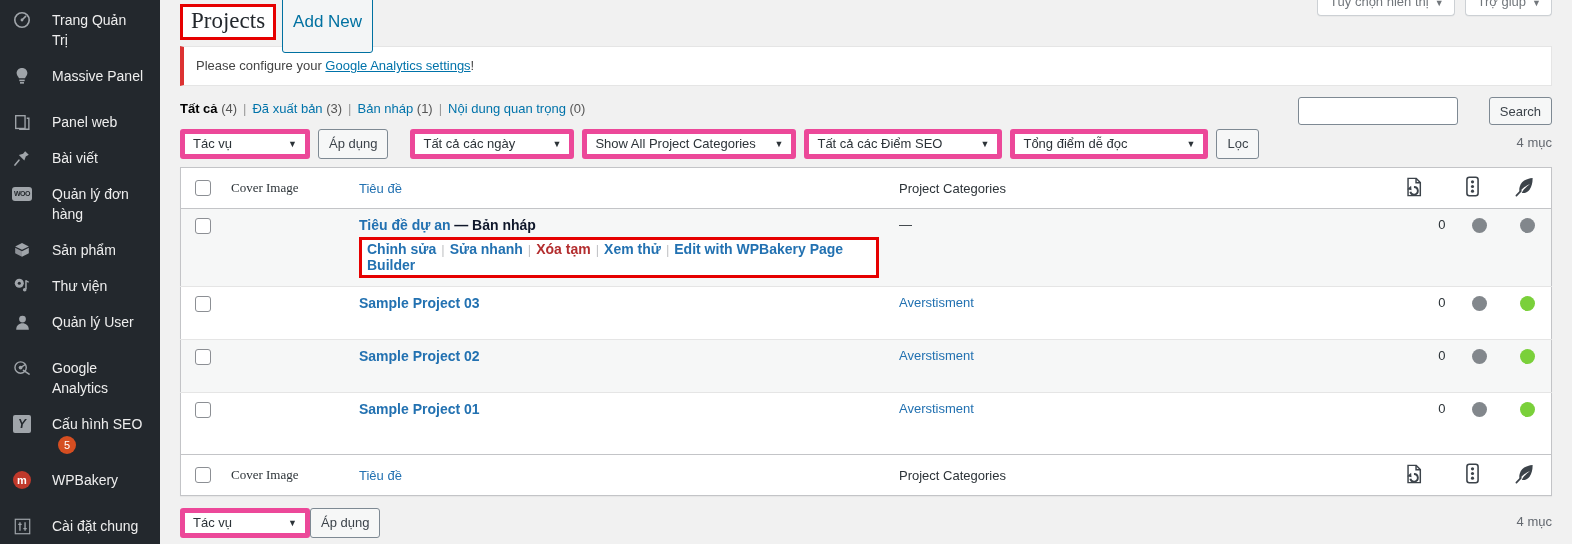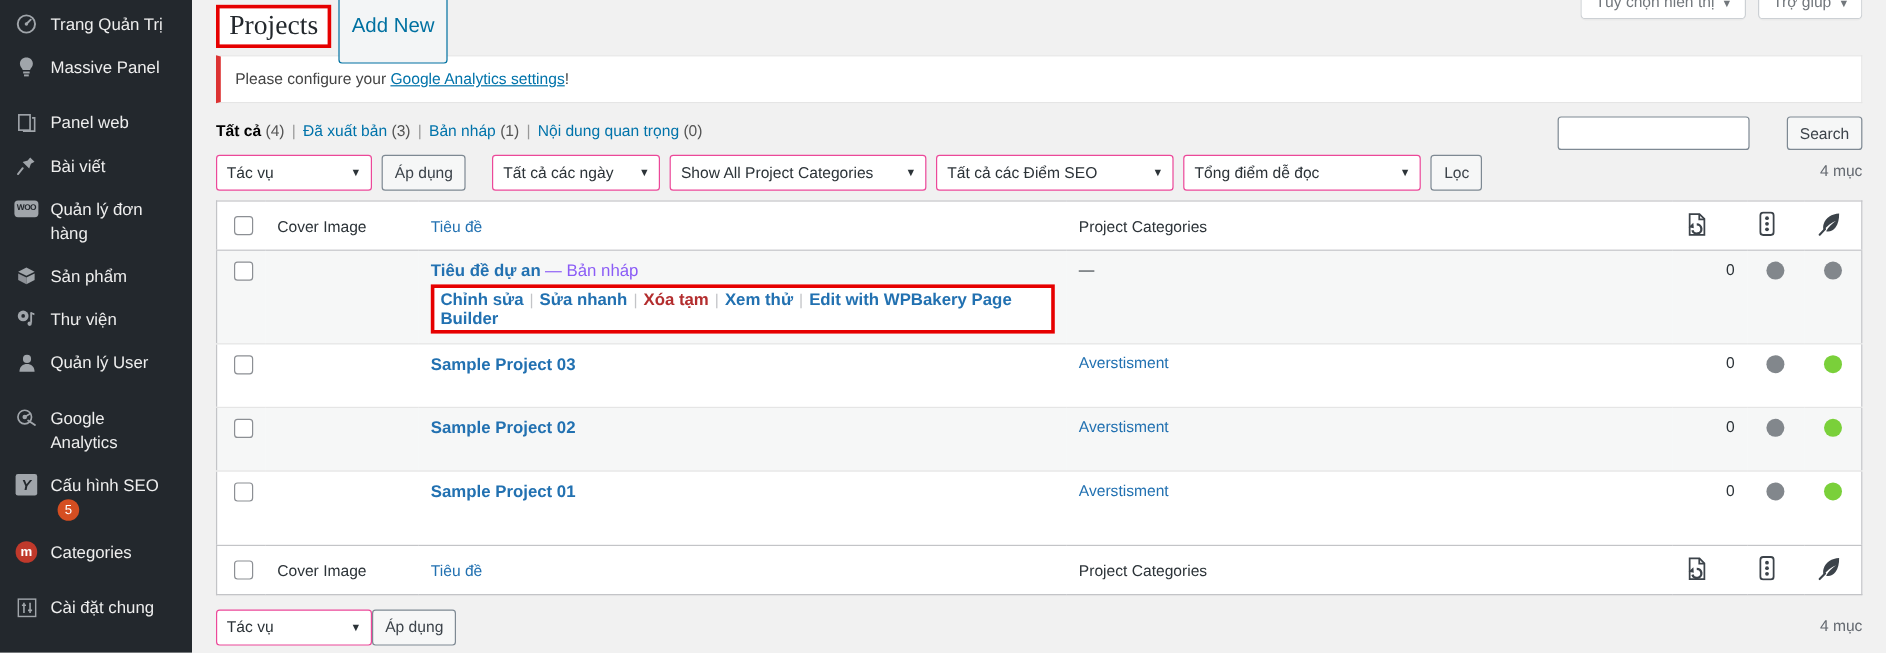--- a/index.html
+++ b/index.html
@@ -25,21 +25,21 @@
     padding: 8px 0 8px 10px;
     font-size: 14px; line-height: 20px;
     color: #eee; cursor: pointer;
     position: relative;
   }
   .menu-item .ico {
     width: 24px; min-width: 24px; height: 20px;
     display: flex; align-items: center; justify-content: center;
     margin-right: 8px; color: #a0a5aa;
   }
-  .menu-item .mlabel { flex: 1; padding-right: 16px; }
+  .menu-item .mlabel { flex: 1; padding-right: 16px; margin-left: 10px; }
   .menu-sep { height: 10px; }
   .badge-count {
     display: inline-block; min-width: 18px; height: 18px;
     line-height: 18px; text-align: center;
     background: #d54e21; color: #fff;
     border-radius: 10px; font-size: 11px;
     padding: 0 5px; margin-left: 6px;
     vertical-align: middle;
   }
   .woo-ico {
@@ -151,21 +151,21 @@
     font-family: "Liberation Sans", sans-serif;
   }
 
   .tablenav {
     margin-top: 10px;
     display: flex; align-items: center;
     height: 30px;
     position: relative;
   }
   .wpselect {
-    height: 30px; border: 1px solid #ec4899; border-radius: 3px;
+    height: 30px; border: 5px solid #ec4899; border-radius: 3px;
     background: #fff; color: #2c3338; font-size: 13px;
     padding: 0 26px 0 8px; line-height: 28px;
     position: relative; cursor: pointer;
     display: inline-flex; align-items: center;
     white-space: nowrap;
   }
   .wpselect .caret {
     position: absolute; right: 8px; top: 50%;
     transform: translateY(-50%);
     font-size: 9px; color: #2c3338;
@@ -206,33 +206,33 @@
     color: #2c3338;
   }
   tr.alt td { background: #f6f7f7; }
   .cb-col { width: 34px; padding-left: 14px !important; }
   .cb {
     width: 16px; height: 16px;
     border: 1px solid #8c8f94; border-radius: 3px;
     background: #fff; display: inline-block;
     cursor: pointer; vertical-align: middle;
   }
-  .col-cover { width: 128px; }
+  .col-cover { width: 128px; font-family: Liberation Serif, serif; }
   .col-title { width: 540px; }
   .col-cat { }
   .col-num { width: 62px; text-align: right; }
   .col-dot { width: 48px; text-align: center; }
   th.col-num, td.col-num { text-align: right; }
   th.col-dot, td.col-dot { text-align: center; }
 
   .row-title a {
     color: #2271b1; font-weight: 600; text-decoration: none;
     font-size: 14px;
   }
-  .post-state { color: #8b5cf6; font-weight: 400; font-size: 14px; }
+  .post-state { color: #0f172a; font-weight: 700; font-size: 14px; }
   .cat-link { color: #2271b1; text-decoration: none; }
   .colhead-link { color: #2271b1; text-decoration: none; }
 
   .row-actions {
     margin-top: 4px; font-size: 13px; color: #787c82;
     display: inline-block;
     border: 3px solid #e60000;
     padding: 1px 5px 2px 5px;
     background: #fff;
   }
@@ -365,21 +365,21 @@
       <span class="ico">
         <span class="yoast-ico">Y</span>
       </span>
       <span class="mlabel"><span>Cấu hình SEO</span><span class="badge-count">5</span></span>
     </div>
 
     <div class="menu-item">
       <span class="ico">
         <span class="mc-ico">m</span>
       </span>
-      <span class="mlabel">Categories</span>
+      <span class="mlabel">WPBakery</span>
     </div>
 
     <div class="menu-sep"></div>
 
     <div class="menu-item">
       <span class="ico">
         <svg width="17" height="17" viewBox="0 0 20 20">
             <rect x="1.5" y="1.5" width="17" height="17" fill="none" stroke="#a0a5aa" stroke-width="1.4"></rect>
             <path d="M7 5 L7 15 M13 5 L13 15" stroke="#a0a5aa" stroke-width="1.6"></path>
             <path d="M5 7.5 L9 7.5 M11 12.5 L15 12.5" stroke="#a0a5aa" stroke-width="1.6"></path>
@@ -440,21 +440,21 @@
     </div>
 
     <div class="tablenav">
       <div class="wpselect" style="width:130px">
         <span>Tác vụ</span>
           <span class="caret">▼</span>
       </div>
       <div class="gap"></div>
       <button class="wpbtn">Áp dụng</button>
       <div class="gap-lg"></div>
-      <div class="wpselect" style="width:140px">
+      <div class="wpselect" style="width:164px">
         <span>Tất cả các ngày</span>
           <span class="caret">▼</span>
       </div>
       <div class="gap"></div>
       <div class="wpselect" style="width:214px">
         <span>Show All Project Categories</span>
           <span class="caret">▼</span>
       </div>
       <div class="gap"></div>
       <div class="wpselect" style="width:198px">

